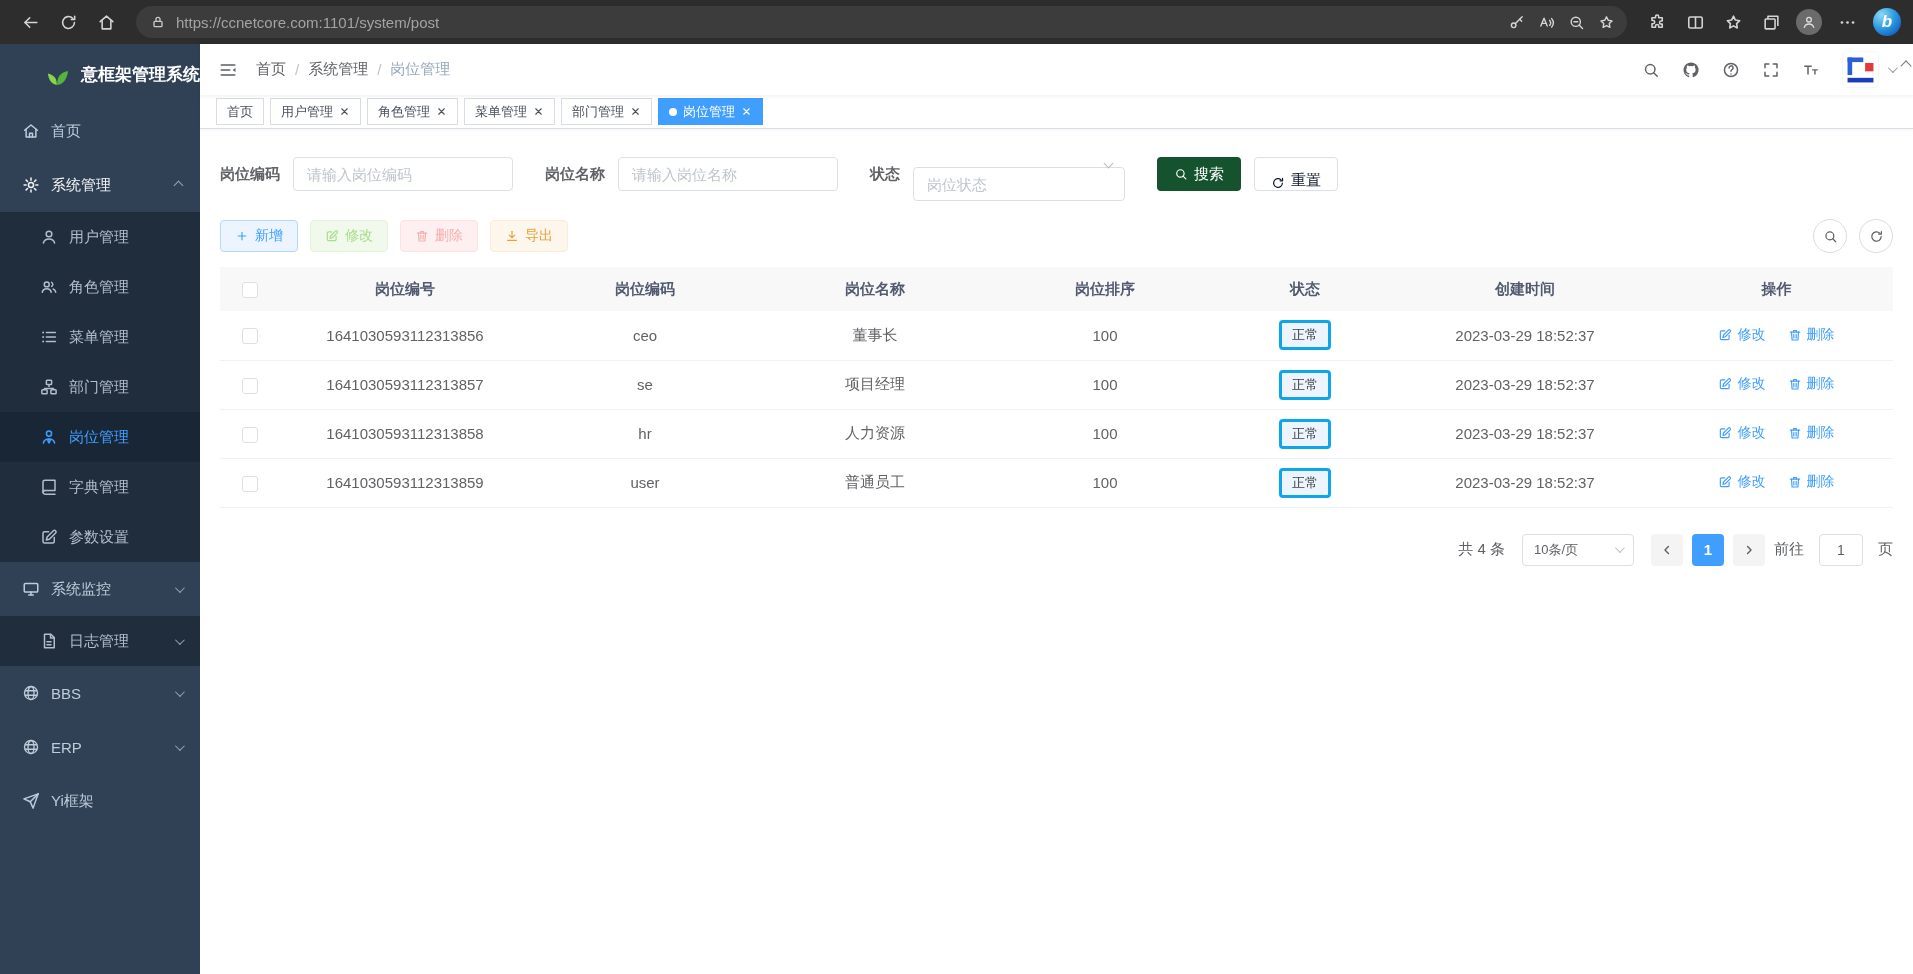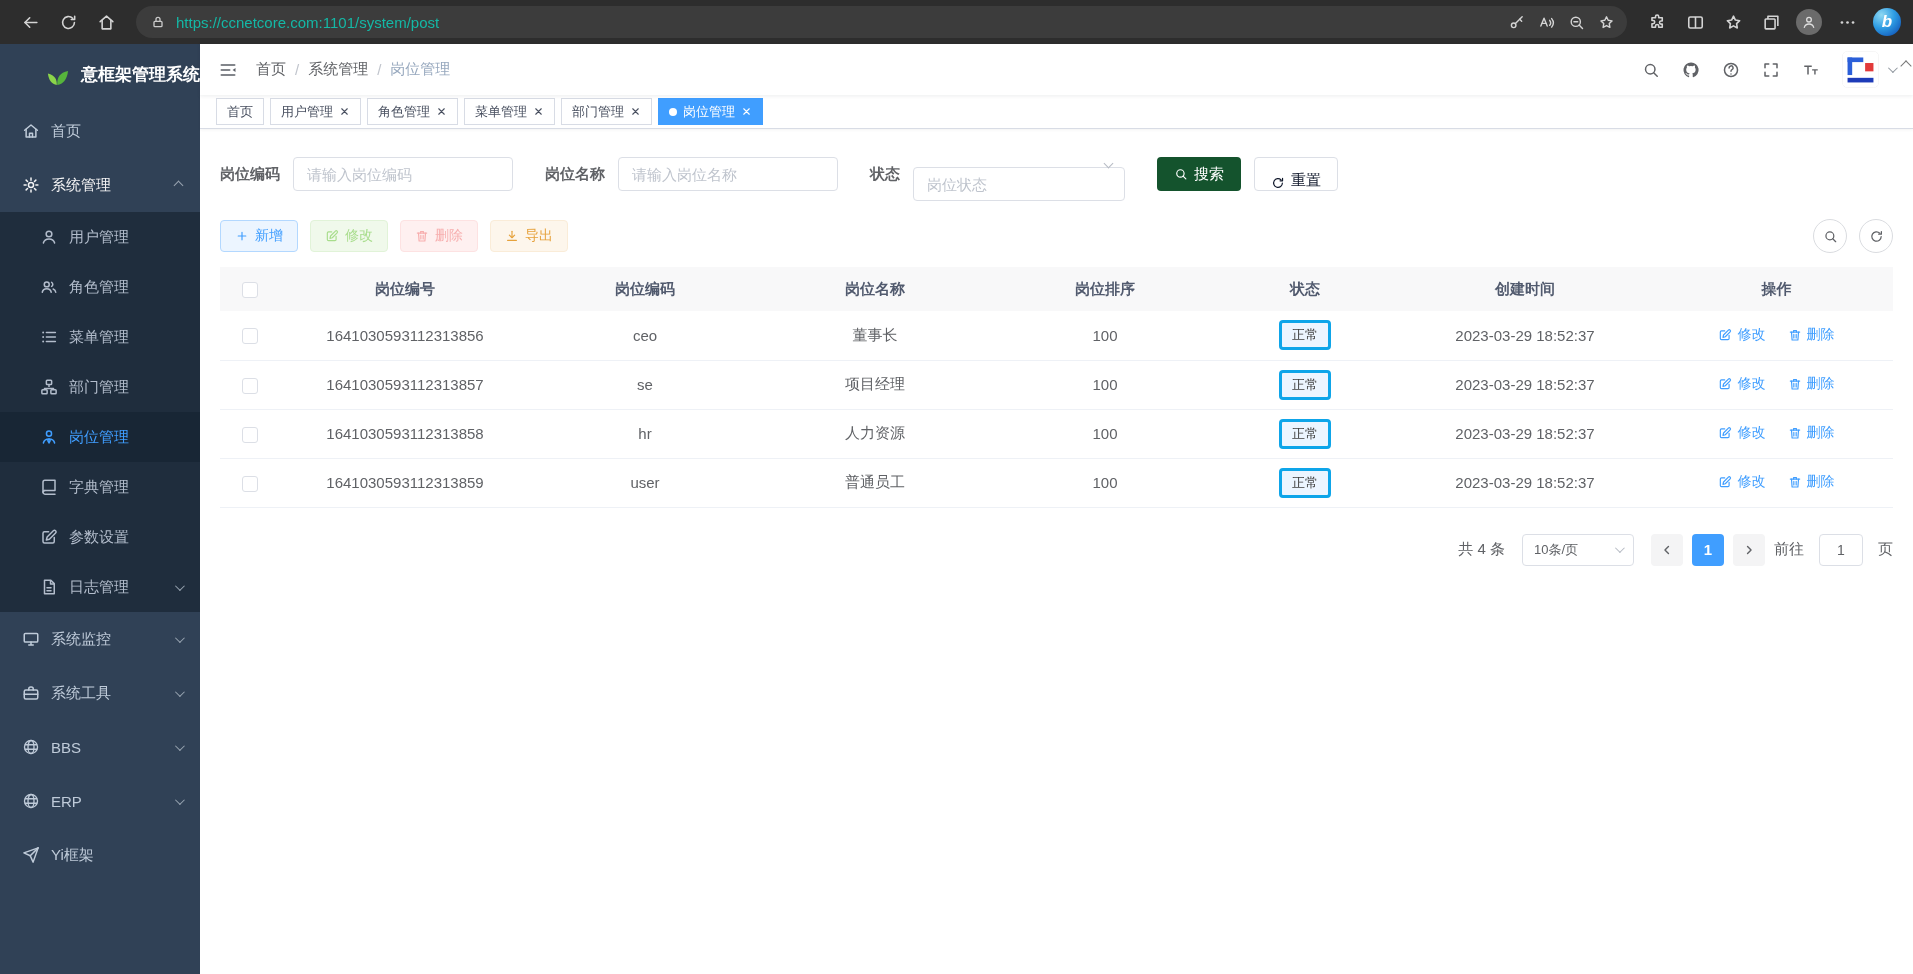--- a/index.html
+++ b/index.html
@@ -6,21 +6,21 @@
   html,body { width:1913px; height:974px; overflow:hidden; }
   body { font-family:"Liberation Sans","DejaVu Sans",sans-serif; background:#fff; }
   svg { display:block; }
 
   
   .browser { height:44px; background:#2d2d2d; display:flex; align-items:center; padding:0 12px; gap:2px; }
   .bbtn { width:36px; height:36px; border-radius:7px; display:flex; align-items:center; justify-content:center; color:#d4d4d4; flex:none; cursor:pointer; }
   .bbtn svg { width:19px; height:19px; }
   .addr { flex:1; height:32px; background:#3c3c3c; border-radius:16px; display:flex; align-items:center; padding:0 6px 0 14px; margin:0 10px; min-width:0; }
   .addr > svg { width:16px; height:16px; color:#c9c9c9; flex:none; }
-  .addr .url { flex:1; font-size:15px; color:#14b8a6; margin-left:10px; white-space:nowrap; overflow:hidden; cursor:text; }
+  .addr .url { flex:1; font-size:15px; color:#a3a3a3; margin-left:10px; white-space:nowrap; overflow:hidden; cursor:text; }
   .addr .bbtn { width:30px; height:30px; }
   .addr .bbtn svg { width:17px; height:17px; }
   .avatarb { width:26px; height:26px; border-radius:50%; background:#6b6b6b; display:flex; align-items:center; justify-content:center; color:#dedede; }
   .avatarb svg { width:16px; height:16px; }
   .bing { width:28px; height:28px; border-radius:50%; display:flex; align-items:center; justify-content:center; color:#fff; font-weight:bold; font-style:italic; font-size:17px; background:radial-gradient(circle at 30% 25%, #8fd8f2, #2e9de4 45%, #1663c0 80%); margin-left:6px; flex:none; cursor:pointer; }
 
   
   .app { display:flex; height:930px; }
   .sidebar { width:200px; background:#304156; flex:none; display:flex; flex-direction:column; }
   .logo { height:60px; display:flex; align-items:center; gap:10px; padding-left:18px;justify-content:flex-end; }
@@ -525,43 +525,36 @@
         </div>
 
         <div class="menu-item sub">
           <svg class="mi">
             <use href="#i-pen"></use>
           </svg>
           <span>参数设置</span>
 
         </div>
 
+        <div class="menu-item top">
+          <svg class="mi">
+            <use href="#i-monitor"></use>
+          </svg>
+          <span>系统监控</span>
+          <span class="chev down"></span>
+        </div>
+
         <div class="menu-item sub">
           <svg class="mi">
             <use href="#i-log"></use>
           </svg>
           <span>日志管理</span>
           <span class="chev down"></span>
         </div>
 
-        <div class="menu-item top">
-          <svg class="mi">
-            <use href="#i-monitor"></use>
-          </svg>
-          <span>系统监控</span>
-          <span class="chev down"></span>
-        </div>
-
-        <div class="menu-item top">
-          <svg class="mi">
-            <use href="#i-tool"></use>
-          </svg>
-          <span>系统工具</span>
-          <span class="chev down"></span>
-        </div>
 
         <div class="menu-item top">
           <svg class="mi">
             <use href="#i-globe"></use>
           </svg>
           <span>BBS</span>
           <span class="chev down"></span>
         </div>
 
         <div class="menu-item top">

